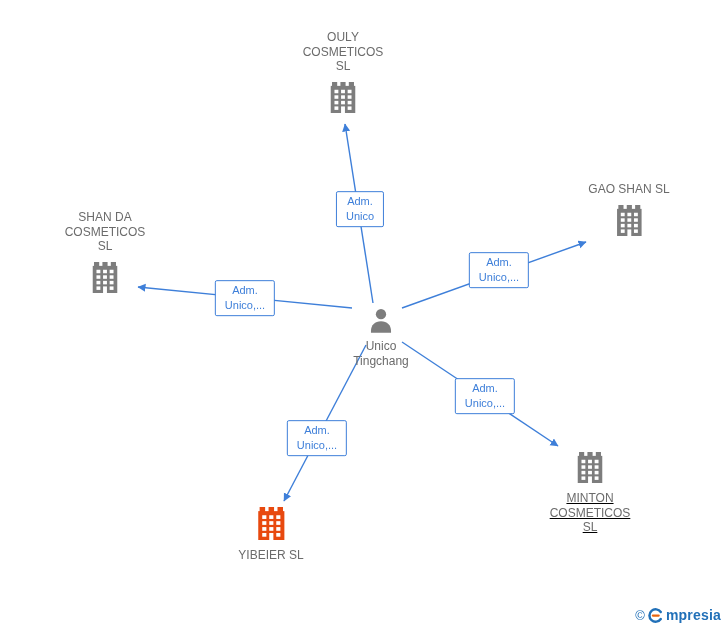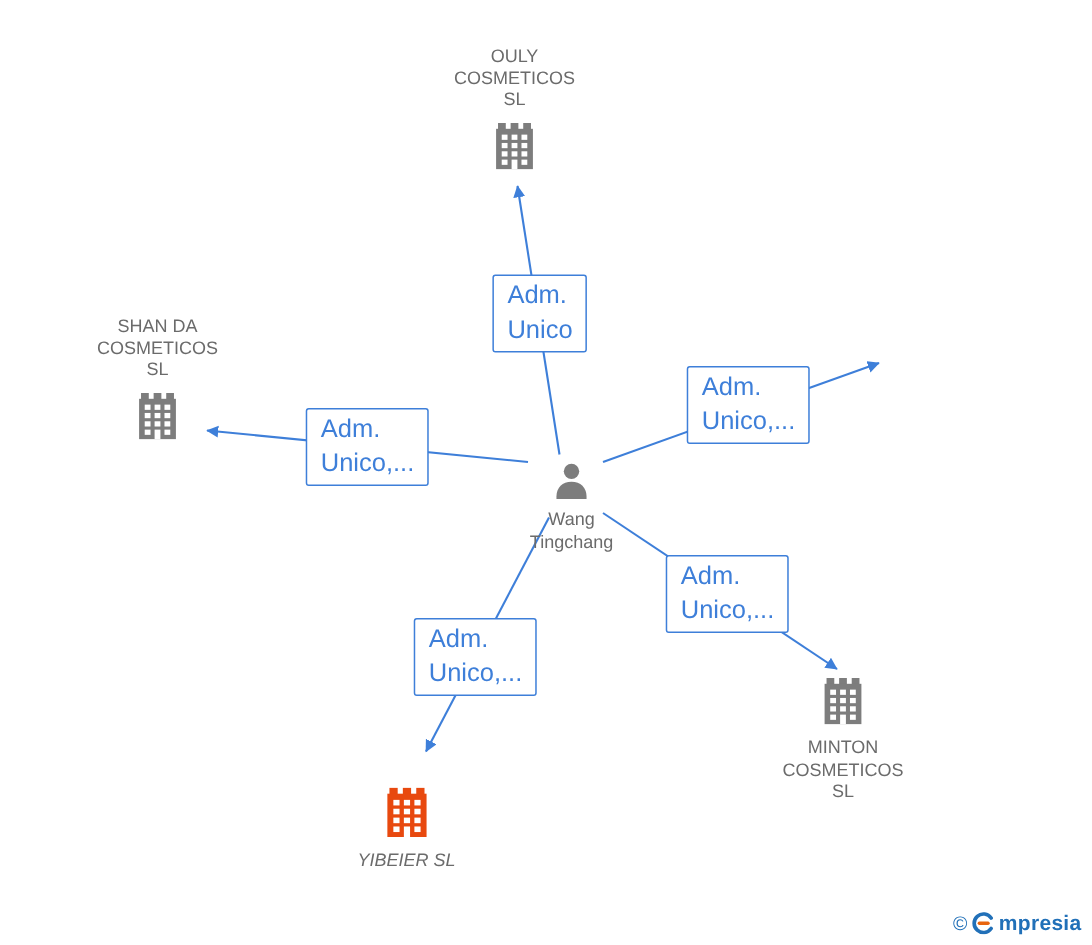--- a/index.html
+++ b/index.html
@@ -35,23 +35,23 @@
     .building { fill: var(--node-gray, #7d7d7d); display: block; }
     .building.orange { fill: var(--highlight-orange, #e8490f); }
     .person { fill: var(--node-gray, #7d7d7d); display: block; }
 
     
     .edge-label {
       position: absolute; transform: translate(-50%, -50%);
       background: #ffffff;
       border: 1px solid var(--edge-blue, #3e7fd9);
       color: var(--edge-blue, #3e7fd9);
-      font-size: 17px; line-height: 1.35;
+      font-size: 11px; line-height: 1.35;
       padding: 2px 9px; border-radius: 2px;
-      text-align: left; width: min-content;
+      text-align: center; width: min-content;
       cursor: pointer;
     }
 
     
     .footer {
       position: absolute; right: 7px; bottom: 7px;
       display: flex; align-items: center; gap: 3px;
       font-size: 14px; color: var(--brand-blue, #2170b8);
       text-decoration: none; cursor: pointer;
     }
@@ -106,43 +106,49 @@
     <line x1="366" y1="345" x2="284" y2="501" marker-end="url(#arrowhead)"></line>
   </svg>
 
   <div class="node" style="left:343px; top:30px;">
     <div class="node-label w84">OULY COSMETICOS SL</div>
     <svg class="building" width="26" height="31" viewBox="0 0 20 24">
         <use href="#building-shape"></use>
       </svg>
   </div>
 
+  <div class="node" style="left:629px; top:182px;">
+    <div class="node-label nowrap">GAO SHAN SL</div>
+    <svg class="building" width="26" height="31" viewBox="0 0 20 24">
+        <use href="#building-shape"></use>
+      </svg>
+  </div>
 
   <div class="node" style="left:105px; top:210px;">
     <div class="node-label w84">SHAN DA COSMETICOS SL</div>
     <svg class="building" width="26" height="31" viewBox="0 0 20 24">
         <use href="#building-shape"></use>
       </svg>
   </div>
 
   <div class="node" style="left:381px; top:307px; gap:4px;">
     <svg class="person" width="28" height="28" viewBox="0 0 24 24">
         <use href="#person-shape"></use>
       </svg>
-    <div class="node-label w62">Wang Tingchang</div>
+    <div class="node-label w62">Unico Tingchang</div>
   </div>
 
-  <div class="node" style="left:562px; top:452px;">
+  <div class="node" style="left:590px; top:452px;text-decoration:underline;">
     <svg class="building" width="26" height="31" viewBox="0 0 20 24">
         <use href="#building-shape"></use>
       </svg>
     <div class="node-label w84">MINTON COSMETICOS SL</div>
   </div>
 
-  <div class="node" style="left:271px; top:525px;font-style:italic;">
+  <div class="node" style="left:271px; top:507px;">
     <svg class="building orange" width="28" height="33" viewBox="0 0 20 24">
         <use href="#building-shape"></use>
       </svg>
     <div class="node-label nowrap">YIBEIER SL</div>
   </div>
 
   <div class="edge-label" style="left:360px; top:209px;">Adm. Unico</div>
   <div class="edge-label" style="left:499px; top:270px;">Adm. Unico,...</div>
   <div class="edge-label" style="left:245px; top:298px;">Adm. Unico,...</div>
   <div class="edge-label" style="left:485px; top:396px;">Adm. Unico,...</div>

